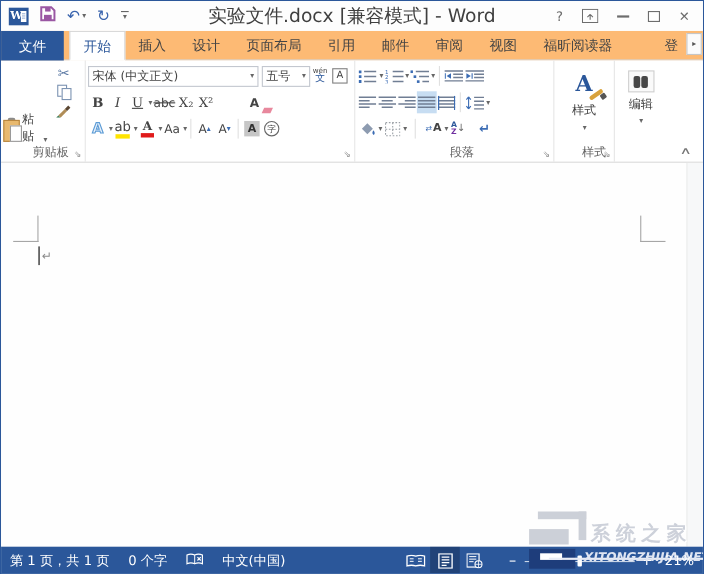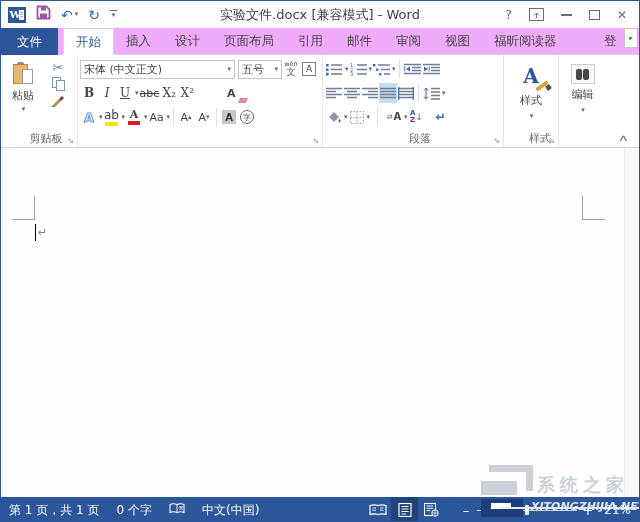--- a/index.html
+++ b/index.html
@@ -10,47 +10,47 @@
   .titlebar { position:relative; height:27px; background:#fdfdfd; display:flex; align-items:center; }
   .qat { display:flex; align-items:center; gap:10px; padding-left:7px; }
   .word-ico { width:18px; height:16px; background:#2b579a; color:#fff; display:flex; align-items:center; justify-content:center; font-size:10px; font-weight:bold; position:relative; }
   .word-ico i { position:absolute; right:2px; top:3px; width:5px; height:10px; background:#fff; }
   .word-ico i::before { content:""; position:absolute; left:1px; top:2px; width:3px; height:1px; background:#9db3d8; box-shadow:0 2px 0 #9db3d8, 0 4px 0 #9db3d8; }
   .word-ico b { position:relative; z-index:1; margin-right:4px; font-family:"DejaVu Serif",serif; }
   .qbtn { display:flex; align-items:center; color:#3a64ad; font-size:14px; line-height:1; }
   .qbtn .dd { font-size:7px; color:#666; margin-left:2px; }
   .qmenu { display:flex; flex-direction:column; align-items:center; color:#666; font-size:7px; line-height:1; }
   .qmenu i { width:7px; height:1px; background:#666; margin-bottom:1px; }
-  .titletext { position:absolute; left:0; right:0; text-align:center; font-size:13px; color:#3f3f3f; pointer-events:none; }
+  .titletext { position:absolute; left:0; right:0; text-align:center; font-size:17px; color:#3f3f3f; pointer-events:none; }
   .wincontrols { margin-left:auto; display:flex; align-items:center; gap:17px; padding-right:12px; position:relative; z-index:2; }
   .wc { color:#6d6d6d; font-size:12px; line-height:1; display:flex; align-items:center; justify-content:center; }
   .wc-max { width:11px; height:10px; border:1px solid #6d6d6d; }
   .wc-min i { width:11px; height:2px; background:#6d6d6d; display:block; }
 
   
-  .tabrow { height:27px; background:#f0abfc; border-bottom:1px solid #d5d5d5; display:flex; align-items:flex-start; font-size:12.5px; }
+  .tabrow { height:27px; background:#fdba74; border-bottom:1px solid #d5d5d5; display:flex; align-items:center; font-size:12.5px; }
   .tab-file { height:27px; line-height:27px; background:#2b579a; color:#fff; padding:0 16px; margin-right:5px; }
   .tab { height:26px; line-height:25px; padding:0 12px; color:#444; white-space:nowrap; }
   .tab.selected { background:#fff; border:1px solid #d5d5d5; border-bottom:1px solid #fff; margin-bottom:-1px; height:27px; color:#2b579a; }
   .tab-login { padding:0 2px; width:22px; overflow:hidden; margin-left:auto; }
   .tab-scroll { width:14px; height:20px; border:1px solid #c6c6c6; margin:0 1px 3px 0; display:flex; align-items:center; justify-content:center; font-size:7px; color:#555; background:#fbfbfb; }
 
   
   .ribbon { height:93px; background:#fff; border-bottom:1px solid #d5d5d5; display:flex; font-size:11px; color:#444; }
   .grp { position:relative; height:100%; border-right:1px solid #e6e6e6; padding:2px 2px 16px 2px; }
   .glabel { position:absolute; bottom:1px; left:0; right:10px; text-align:center; font-size:11px; color:#666; white-space:nowrap;margin-left:24px; }
   .launcher { position:absolute; bottom:2px; right:3px; font-size:8px; color:#8a8a8a; }
   .grow-row { display:flex; align-items:center; height:24px; }
   .btn { display:flex; align-items:center; justify-content:center; height:20px; min-width:18px; padding:0 1px; }
   .dd { font-size:7px; color:#666; margin-left:1px; }
   .vsep { width:1px; height:18px; background:#e0e0e0; margin:0 3px; }
 
   
   .grp-clip { width:77px; display:flex; }
-  .paste-big { width:40px; display:flex; flex-direction:column; align-items:center; padding-top:3px; }
+  .paste-big { width:40px; display:flex; flex-direction:row; align-items:flex-end; padding-top:3px; }
   .clipico { position:relative; width:20px; height:24px; }
   .clipico .board { position:absolute; left:0; top:2px; width:15px; height:20px; background:#e8b96f; border:1px solid #b98740; }
   .clipico .clip { position:absolute; left:4px; top:0; width:7px; height:5px; background:#8b8b8b; border-radius:2px 2px 0 0; }
   .clipico .page { position:absolute; right:0; top:7px; width:11px; height:15px; background:#fff; border:1px solid #9a9a9a; }
   .paste-big span { margin-top:2px; }
   .clip-col { display:flex; flex-direction:column; align-items:center; justify-content:flex-start; gap:3px; padding-top:4px; width:30px; }
   .cutico { color:#5f7ca6; font-size:13px; line-height:1; }
   .copyico { position:relative; width:13px; height:14px; }
   .copyico i { position:absolute; width:9px; height:11px; background:#fff; border:1px solid #7c93b2; }
   .copyico i:first-child { left:0; top:0; }

